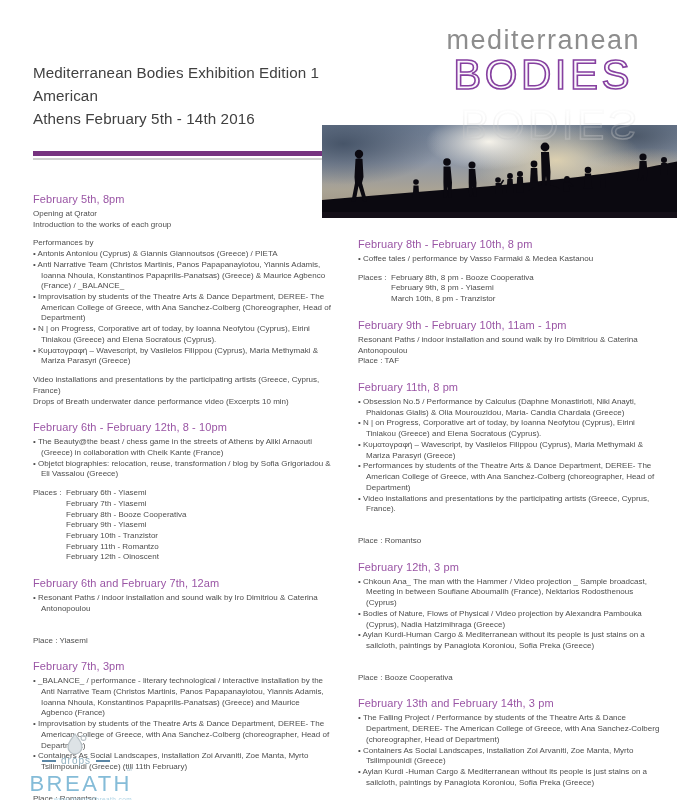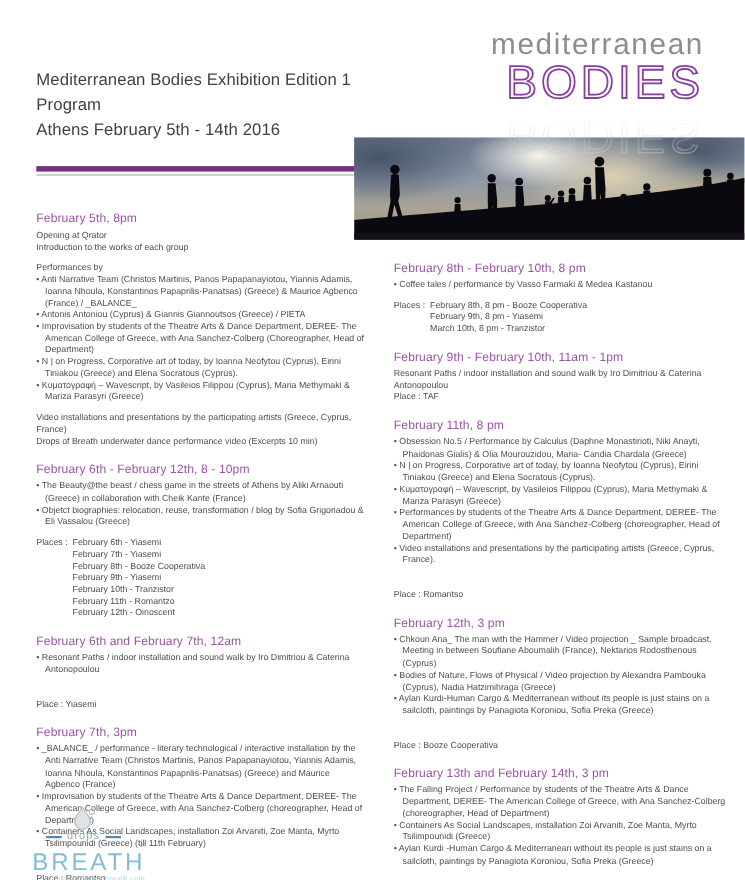--- a/index.html
+++ b/index.html
@@ -7,21 +7,21 @@
   .page {
     position: relative; width: 677px; height: 800px; background: #ffffff;
     font-family: "Liberation Sans", sans-serif; overflow: hidden;
   }
 
   
   .title-block { position: absolute; left: 33px; top: 62px; width: 312px; }
   .title-line { font-size: 15.2px; line-height: 1.5; color: #414141; letter-spacing: 0.1px; }
 
   
-  .brand { position: absolute; right: 37px; top: 26px; text-align: right; z-index: 4; }
+  .brand { position: absolute; right: 37px; top: 26px; text-align: center; z-index: 4; }
   .brand-top {
     font-size: 27px; font-weight: 300; color: #8d8d8d; letter-spacing: 1.5px; line-height: 1.1;
   }
   .brand-main {
     font-size: 42px; font-weight: 300; letter-spacing: 3.5px; line-height: 1.0; margin-top: -2px;
     color: #fbf8fc; -webkit-text-stroke: 1.6px #8640a0;
   }
   .brand-reflect {
     position: absolute; right: 37px; top: 101px; z-index: 3; text-align: right;
     font-size: 42px; font-weight: 300; letter-spacing: 3.5px; line-height: 1.0;
@@ -72,21 +72,21 @@
   .breath-word { font-size: 22px; font-weight: 300; color: #85bcd8; letter-spacing: 2.5px; line-height: 1.1; }
   .breath-url { font-size: 6.5px; color: #aed3e4; letter-spacing: 0.4px; }
 </style>
 </head>
 <body>
 
 <div class="page">
 
   <div class="title-block">
     <div class="title-line">Mediterranean Bodies Exhibition Edition 1</div>
-    <div class="title-line">Program</div>
+    <div class="title-line">American</div>
     <div class="title-line">Athens February 5th - 14th  2016</div>
   </div>
 
   <div class="brand">
     <div class="brand-top">mediterranean</div>
     <div class="brand-main">BODIES</div>
   </div>
   <div class="brand-reflect">BODIES</div>
 
   <div class="photo">
@@ -139,22 +139,22 @@
   <div class="rule-gray"></div>
 
   <div class="col col-left">
 
     <div class="section">
       <div class="sec-heading">February 5th, 8pm</div>
       <div class="line">Opening at Qrator</div>
       <div class="line">Introduction to the works of each group</div>
       <div class="gap"></div>
       <div class="line">Performances by</div>
+      <div class="line bullet">Antonis Antoniou (Cyprus) &amp; Giannis Giannoutsos (Greece) / PIETA</div>
       <div class="line bullet">Anti Narrative Team (Christos Martinis, Panos Papapanayiotou, Yiannis Adamis, Ioanna Nhoula, Konstantinos Papaprilis-Panatsas) (Greece) &amp; Maurice Agbenco (France) / _BALANCE_</div>
-      <div class="line bullet">Antonis Antoniou (Cyprus) &amp; Giannis Giannoutsos (Greece) / PIETA</div>
       <div class="line bullet">Improvisation by students of the Theatre Arts &amp; Dance Department, DEREE- The American College of Greece, with Ana Sanchez-Colberg (Choreographer, Head of Department)</div>
       <div class="line bullet">N | on Progress, Corporative art of today, by Ioanna Neofytou (Cyprus), Eirini Tiniakou (Greece) and Elena Socratous (Cyprus).</div>
       <div class="line bullet">Κυματογραφή – Wavescript, by Vasileios Filippou (Cyprus), Maria Methymaki &amp; Mariza Parasyri (Greece)</div>
       <div class="gap"></div>
       <div class="line">Video installations and presentations by the participating artists (Greece, Cyprus, France)</div>
       <div class="line">Drops of Breath underwater dance performance video (Excerpts 10 min)</div>
     </div>
 
     <div class="section">
       <div class="sec-heading">February 6th - February 12th, 8 - 10pm</div>

